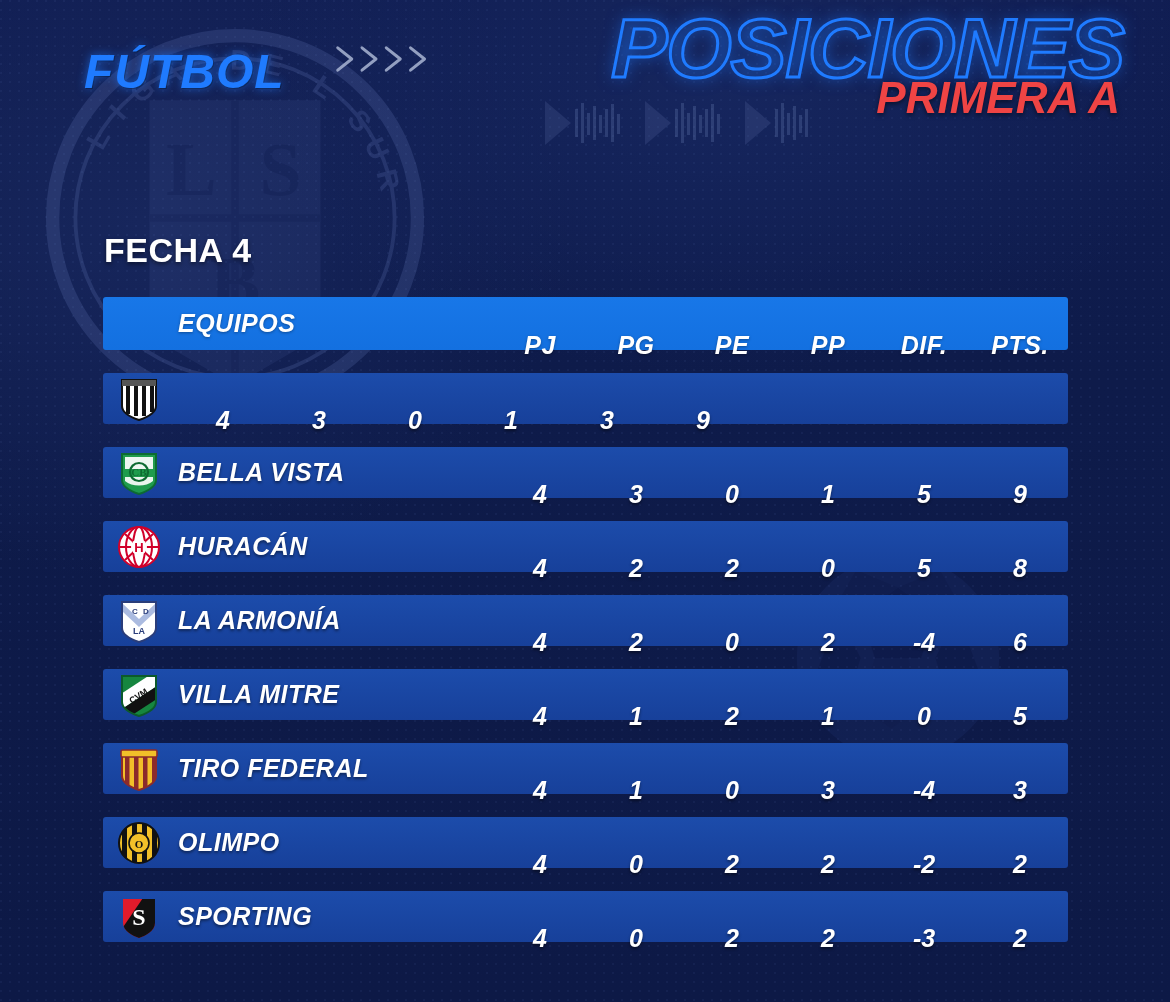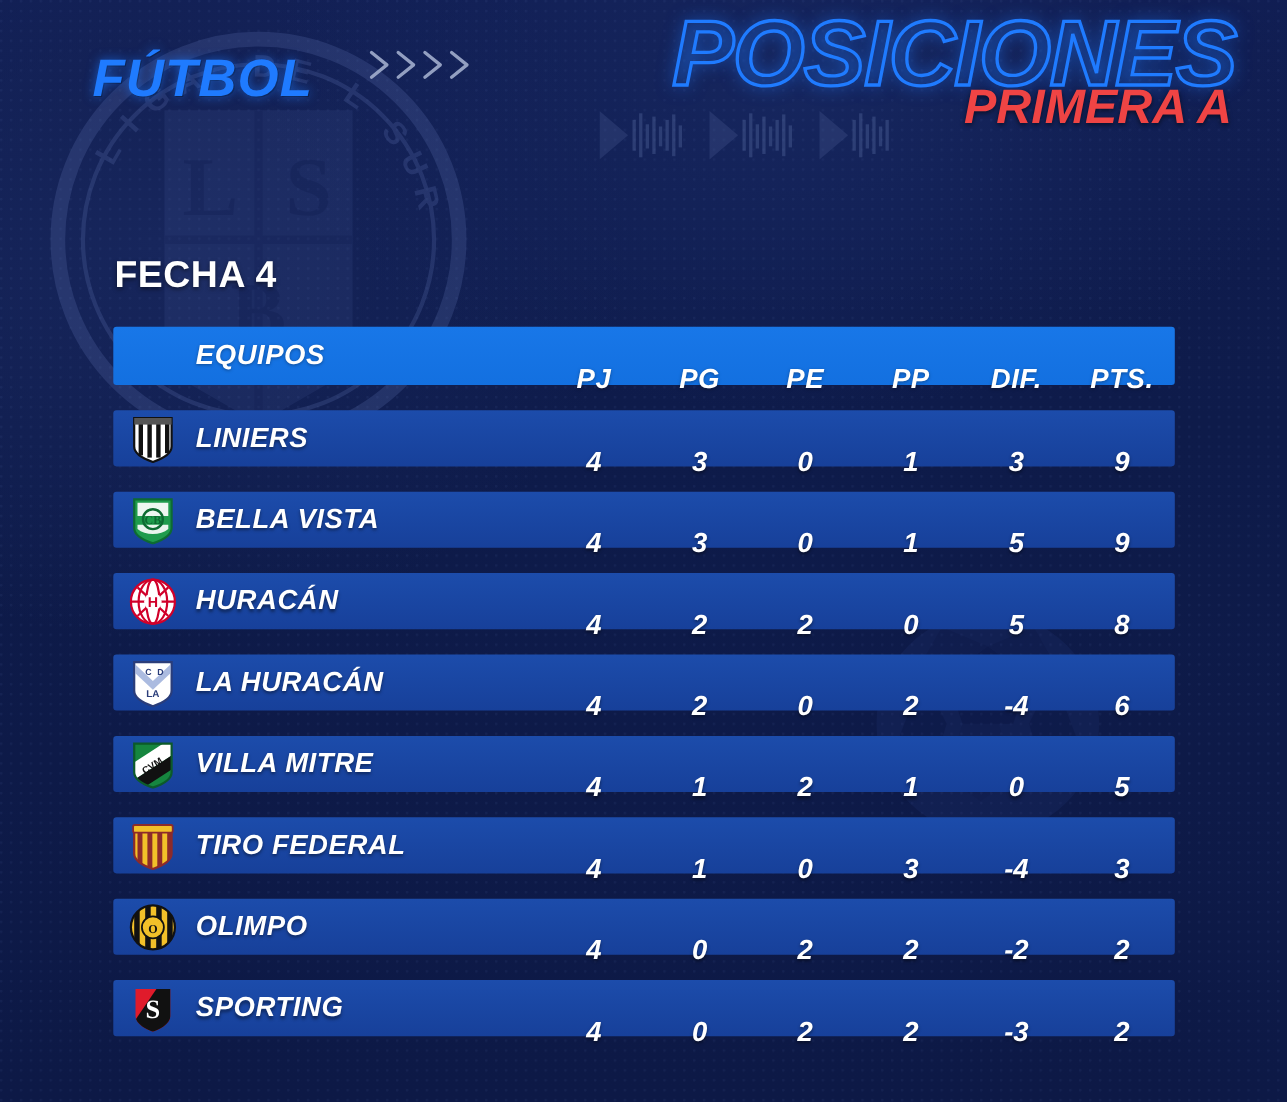--- a/index.html
+++ b/index.html
@@ -231,21 +231,20 @@
         <path d="M3 3h34v26c0 8-11 12-17 14C14 41 3 37 3 29Z" fill="#ffffff" stroke="#111" stroke-width="2"></path>
         <g fill="#111">
             <rect x="7" y="5" width="4" height="32"></rect>
             <rect x="15" y="5" width="4" height="34"></rect>
             <rect x="23" y="5" width="4" height="34"></rect>
             <rect x="31" y="5" width="4" height="30"></rect>
           </g>
         <rect x="3" y="3" width="34" height="6" fill="#555"></rect>
       </svg>
     </div>
-    <div class="c-team">LINIERS</div>
     <div class="c-num">4</div>
     <div class="c-num">3</div>
     <div class="c-num">0</div>
     <div class="c-num">1</div>
     <div class="c-num">3</div>
     <div class="c-num">9</div>
   </div>
 
   <div class="row body">
     <div class="c-logo">
@@ -292,21 +291,21 @@
   <div class="row body">
     <div class="c-logo">
       <svg class="crest" viewBox="0 0 40 44">
         <path d="M3 3h34v26c0 8-11 12-17 14C14 41 3 37 3 29Z" fill="#ffffff" stroke="#2a3d7a" stroke-width="2"></path>
         <path d="M4 5 L20 20 L36 5 L36 13 L20 28 L4 13Z" fill="#8fa4d6" opacity=".75"></path>
         <text x="13" y="15" font-family="Liberation Sans, sans-serif" font-size="8" font-weight="bold" fill="#2a3d7a">C</text>
         <text x="24" y="15" font-family="Liberation Sans, sans-serif" font-size="8" font-weight="bold" fill="#2a3d7a">D</text>
         <text x="20" y="35" font-family="Liberation Sans, sans-serif" font-size="9" font-weight="bold" fill="#2a3d7a" text-anchor="middle">LA</text>
       </svg>
     </div>
-    <div class="c-team">LA HURACÁN</div>
+    <div class="c-team">LA ARMONÍA</div>
     <div class="c-num">4</div>
     <div class="c-num">2</div>
     <div class="c-num">0</div>
     <div class="c-num">2</div>
     <div class="c-num">-4</div>
     <div class="c-num">6</div>
   </div>
 
   <div class="row body">
     <div class="c-logo">

